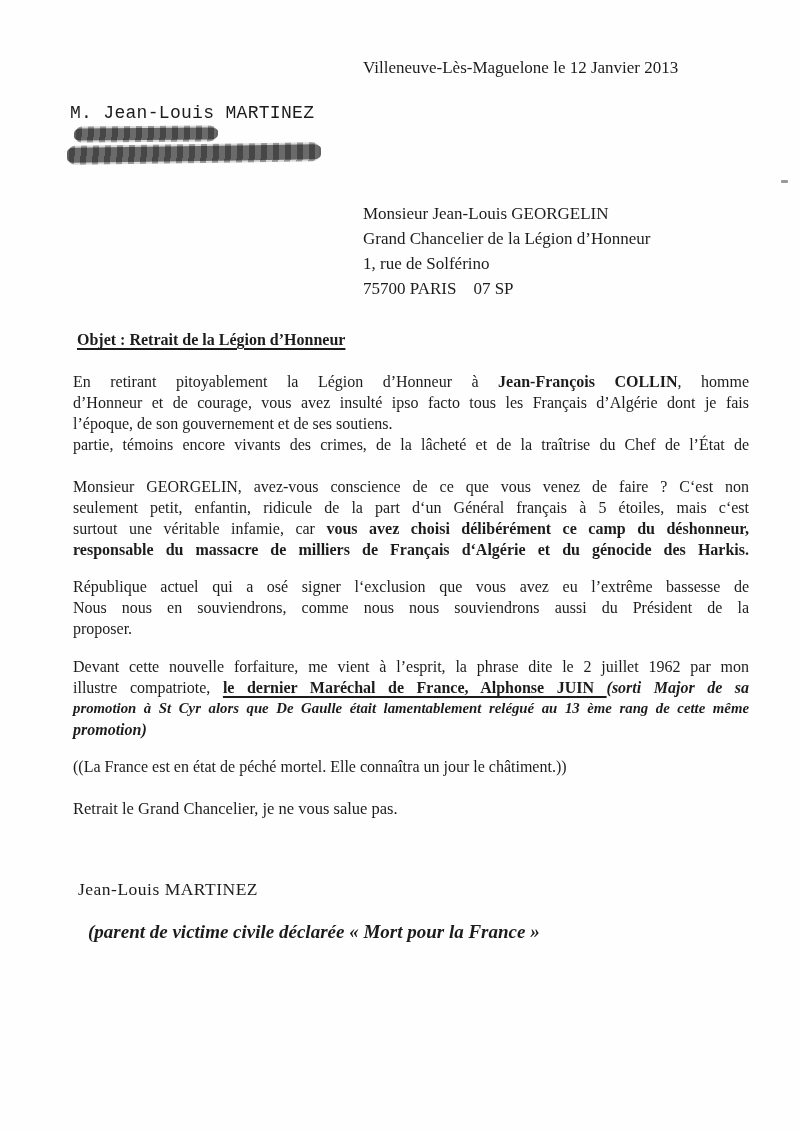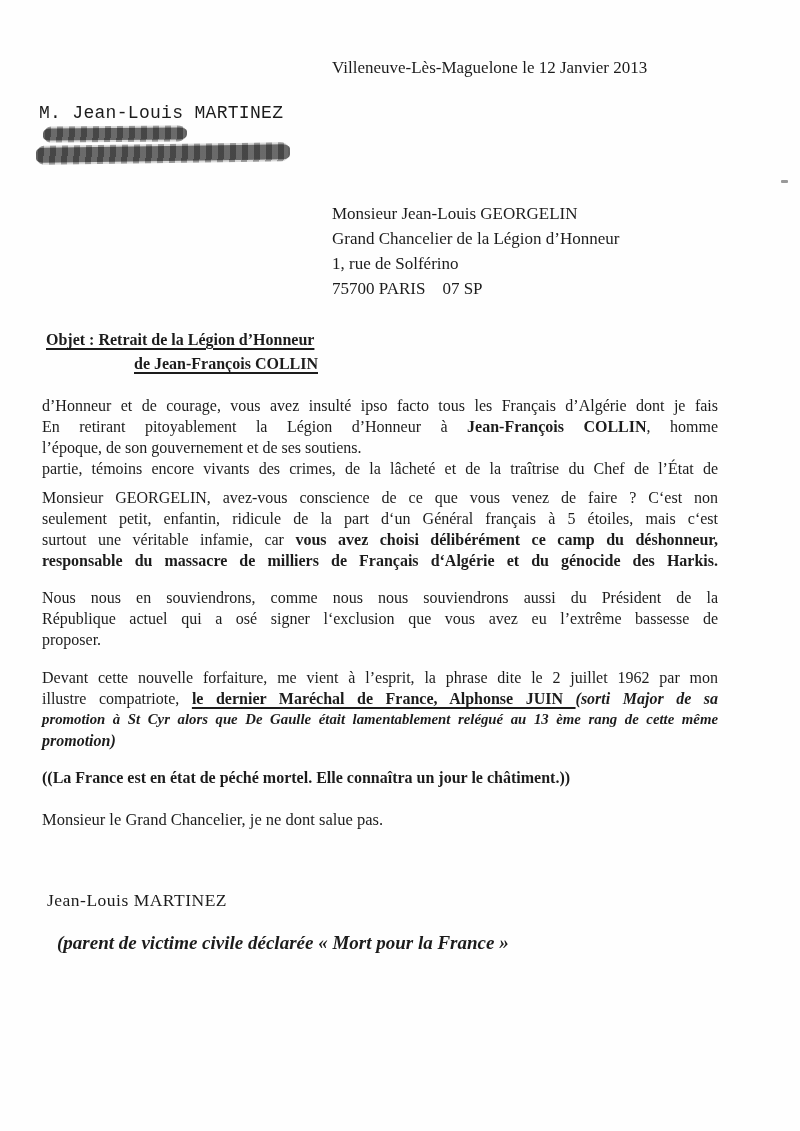--- a/index.html
+++ b/index.html
@@ -4,21 +4,21 @@
 <style>
   * { margin: 0; padding: 0; box-sizing: border-box; }
   html, body { width: 800px; height: 1131px; }
   body {
     background: #fefefe;
     font-family: "Liberation Serif", "DejaVu Serif", serif;
     color: #1c1c1c;
     position: relative;
     overflow: hidden;
   }
-  .page { position: absolute; inset: 0; padding-left: 42px; }
+  .page { position: absolute; inset: 0; padding-left: 73px; }
 
   .date-line   { margin: 57px 0 0 290px; font-size: 17px; line-height: 21px; }
   .sender-name { margin: 25px 0 0 -3px; font-size: 18px; line-height: 21px; letter-spacing: 0.3px; font-family: Liberation Mono, monospace; }
 
   .redaction {
     position: relative;
     background: #606060;
     border-radius: 6px 8px 7px 6px / 5px 4px 5px 4px;
   }
   .redaction::before {
@@ -34,34 +34,34 @@
   .recipient { margin: 40px 0 0 290px; font-size: 17px; line-height: 25px; }
 
   .subject { margin: 27px 0 0 4px; font-weight: bold; font-size: 16px; line-height: 24px; }
   .subject .indent { padding-left: 88px; }
   .u { text-decoration: underline; text-decoration-thickness: 1.5px; text-underline-offset: 3px; }
 
   .salutation { margin-top: 53px; font-size: 16.5px; line-height: 21px; }
 
   .para { width: 676px; }
   .p1 { margin-top: 19px; }
-  .p2 { margin-top: 8px; }
+  .p2 { margin-top: 21px; }
   .p3 { margin-top: 16px; }
   .p4 { margin-top: 17px; }
   .line {
     font-size: 16px; line-height: 21px;
     text-align: justify; text-align-last: justify;
     white-space: nowrap;
   }
   .line.last { text-align-last: left; }
   .line b { font-weight: bold; }
   .bi { font-weight: bold; font-style: italic; }
   .line.tight { font-size: 14.8px; }
 
-  .quote   { margin-top: 16px; font-weight: bold; font-size: 16px; line-height: 21px; }
+  .quote   { margin-top: 16px; font-weight: normal; font-size: 16px; line-height: 21px; }
   .closing { margin-top: 21px; font-size: 16.5px; line-height: 21px; }
   .signature { margin-top: 60px; margin-left: 5px; font-size: 17.5px; line-height: 21px; letter-spacing: 0.5px; }
   .ps { margin-top: 21px; margin-left: 15px; font-weight: bold; font-style: italic; font-size: 19px; line-height: 21px; }
 
   .artifact-dash {
     position: absolute; left: 781px; top: 180px;
     width: 7px; height: 3px; background: #999; border-radius: 1px;
   }
 </style>
 </head>
@@ -77,54 +77,53 @@
 
   <div class="recipient">
     <div>Monsieur Jean-Louis GEORGELIN</div>
     <div>Grand Chancelier de la Légion d’Honneur</div>
     <div>1, rue de Solférino</div>
     <div>75700 PARIS&nbsp;&nbsp;&nbsp;&nbsp;07 SP</div>
   </div>
 
   <div class="subject">
     <div><span class="u">Objet : Retrait de la Légion d’Honneur</span></div>
-    <div class="indent"><span class="u">de Jean-François COLLIN</span></div>
   </div>
 
 
   <div class="para p1">
+    <div class="line"><span>En retirant pitoyablement la Légion d’Honneur à </span><b>Jean-François COLLIN</b><span>, homme</span></div>
     <div class="line">d’Honneur et de courage, vous avez insulté ipso facto tous les Français d’Algérie dont je fais</div>
-    <div class="line"><span>En retirant pitoyablement la Légion d’Honneur à </span><b>Jean-François COLLIN</b><span>, homme</span></div>
     <div class="line last">l’époque, de son gouvernement et de ses soutiens.</div>
     <div class="line">partie, témoins encore vivants des crimes, de la lâcheté et de la traîtrise du Chef de l’État de</div>
   </div>
 
   <div class="para p2">
     <div class="line">Monsieur GEORGELIN, avez-vous conscience de ce que vous venez de faire ? C‘est non</div>
     <div class="line">seulement petit, enfantin, ridicule de la part d‘un Général français à 5 étoiles, mais c‘est</div>
     <div class="line"><span>surtout une véritable infamie, car </span><b>vous avez choisi délibérément ce camp du déshonneur,</b></div>
     <div class="line"><b>responsable du massacre de milliers de Français d‘Algérie et du génocide des Harkis.</b></div>
   </div>
 
   <div class="para p3">
+    <div class="line">République actuel qui a osé signer l‘exclusion que vous avez eu l’extrême bassesse de</div>
     <div class="line">Nous nous en souviendrons, comme nous nous souviendrons aussi du Président de la</div>
-    <div class="line">République actuel qui a osé signer l‘exclusion que vous avez eu l’extrême bassesse de</div>
     <div class="line last">proposer.</div>
   </div>
 
   <div class="para p4">
     <div class="line">Devant cette nouvelle forfaiture, me vient à l’esprit, la phrase dite le 2 juillet 1962 par mon</div>
     <div class="line"><span>illustre compatriote, </span><b class="u">le dernier Maréchal de France, Alphonse JUIN </b><span class="bi">(sorti Major de sa</span></div>
     <div class="line tight"><span class="bi">promotion à St Cyr alors que De Gaulle était lamentablement relégué au 13 ème rang de cette même</span></div>
     <div class="line last"><span class="bi">promotion)</span></div>
   </div>
 
   <div class="quote">((La France est en état de péché mortel. Elle connaîtra un jour le châtiment.))</div>
 
-  <div class="closing">Monsieur le Grand Chancelier, je ne dont salue pas.</div>
+  <div class="closing">Retrait le Grand Chancelier, je ne vous salue pas.</div>
 
   <div class="signature">Jean-Louis MARTINEZ</div>
 
   <div class="ps">(parent de victime civile déclarée « Mort pour la France »</div>
 
   <div class="artifact-dash"></div>
 
 </div>
 
 </body></html>

